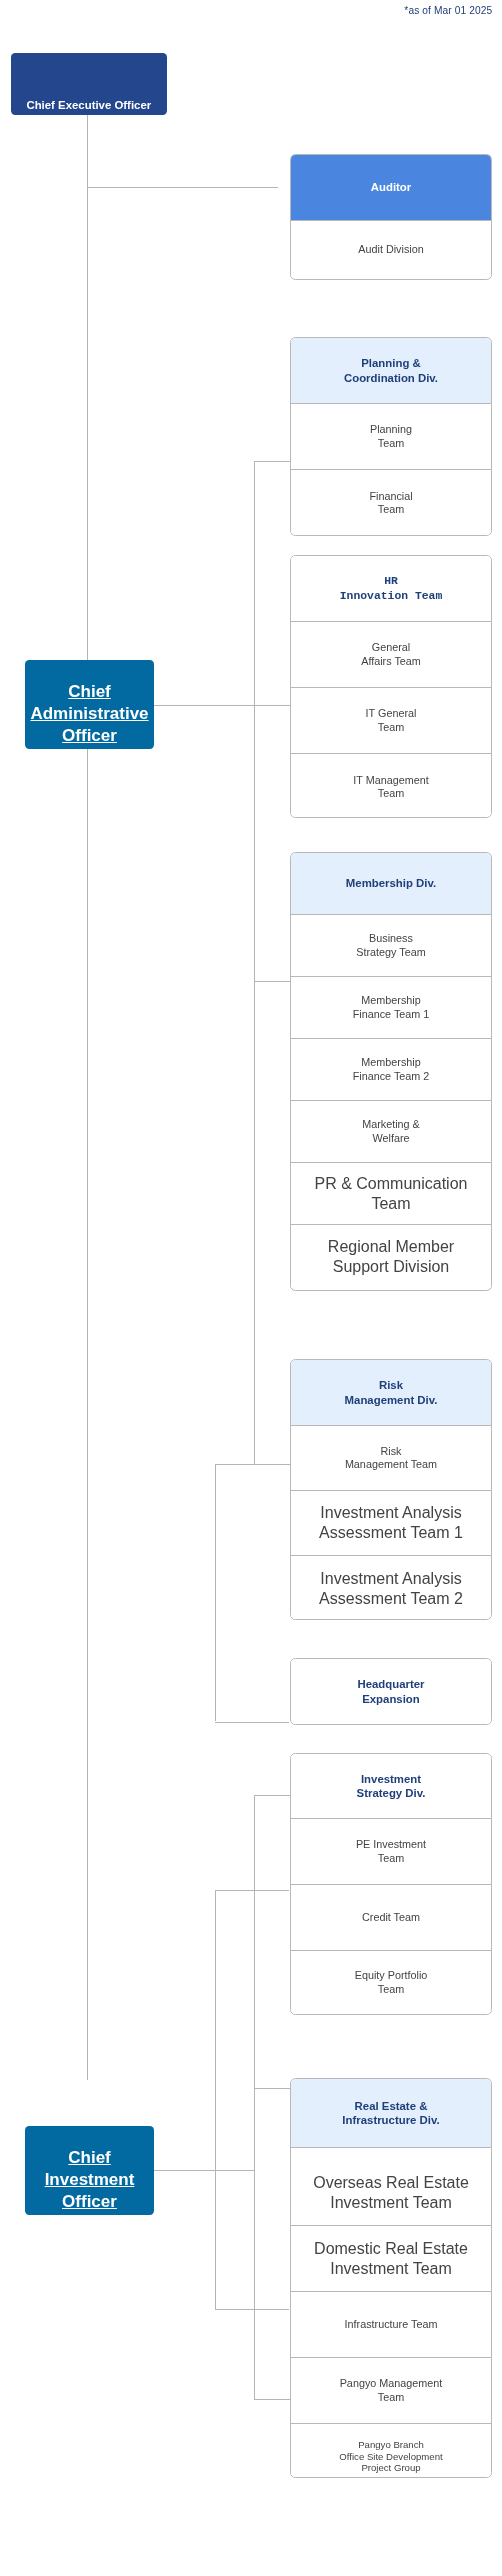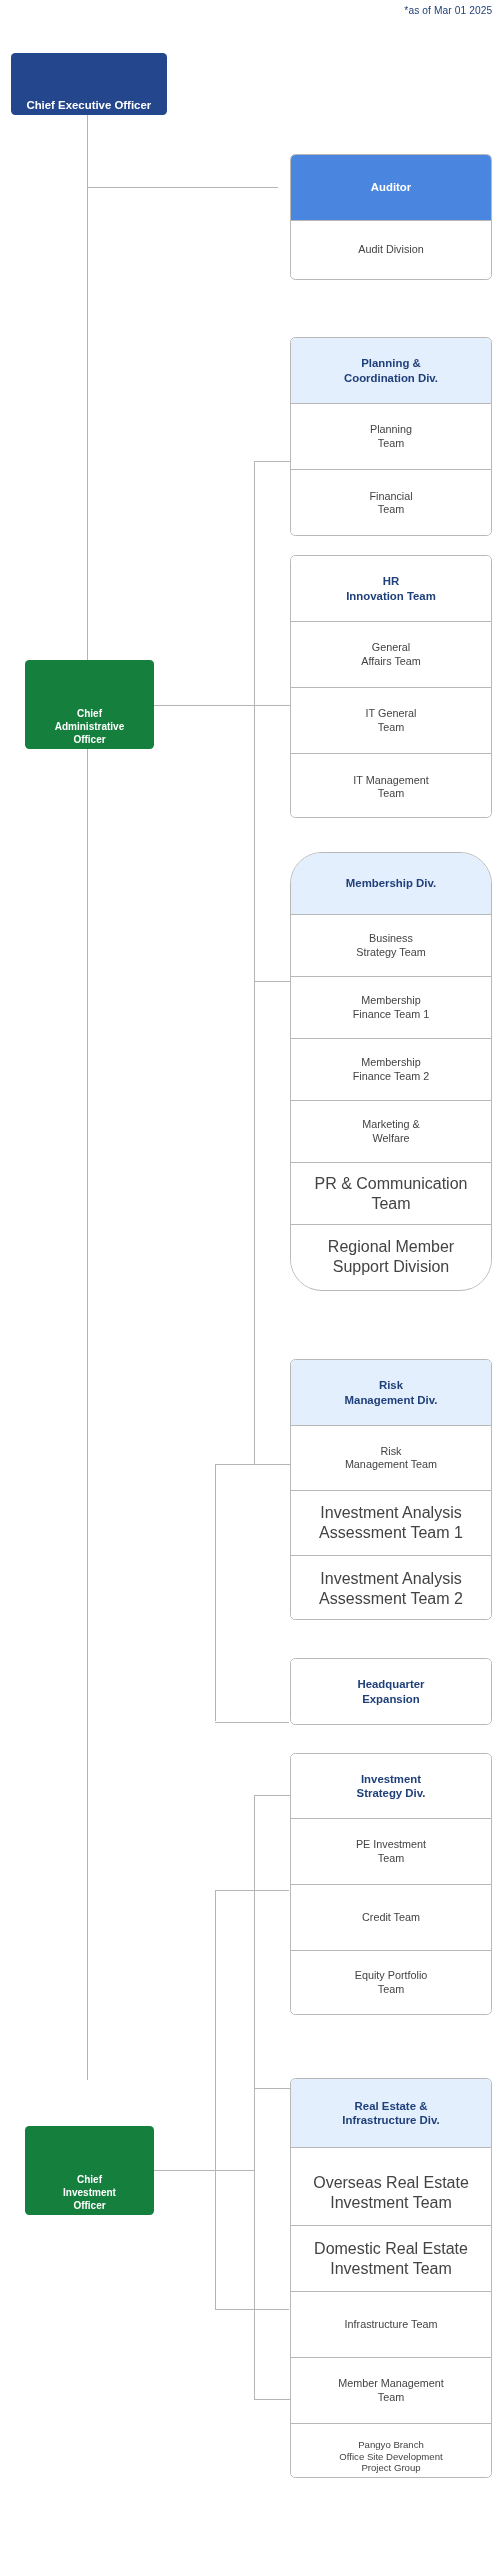--- a/index.html
+++ b/index.html
@@ -46,22 +46,23 @@
     justify-content: center;
     text-align: center;
     line-height: 1.28;
     padding: 2.4px 4.8px;
   }
   .exec.ceo {
     background: #23468c;
     font-size: 11.4px;
   }
   .exec.cxo {
-    background: #15803d;
-    font-size: 10px;
+    background: #0369a1;
+    font-size: 17px;
+    text-decoration: underline;
   }
 
   
   .card {
     position: absolute;
     border: 1.2px solid #b8b8b8;
     border-radius: 5.4px;
     background: #ffffff;
     overflow: hidden;
   }
@@ -178,21 +179,21 @@
     </div>
     <div class="cell team" style="height:66px;">
       <span>
         <span>Financial</span><br>
         <span>Team</span>
       </span>
     </div>
   </div>
 
   <div class="card" style="left:290px; top:555px; width:202px; height:263px;">
-    <div class="cell hdr-whiteblue" style="height:66px;">
+    <div class="cell hdr-whiteblue" style="height:66px;font-family:Liberation Mono, monospace;">
       <span>
         <span>HR</span><br>
         <span>Innovation Team</span>
       </span>
     </div>
     <div class="cell team" style="height:66px;">
       <span>
         <span>General</span><br>
         <span>Affairs Team</span>
       </span>
@@ -204,21 +205,21 @@
       </span>
     </div>
     <div class="cell team" style="height:66px;">
       <span>
         <span>IT Management</span><br>
         <span>Team</span>
       </span>
     </div>
   </div>
 
-  <div class="card" style="left:290px; top:852px; width:202px; height:439px;border-radius:32px;">
+  <div class="card" style="left:290px; top:852px; width:202px; height:439px;">
     <div class="cell hdr-lightblue" style="height:62px;">Membership Div.</div>
     <div class="cell team" style="height:62px;">
       <span>
         <span>Business</span><br>
         <span>Strategy Team</span>
       </span>
     </div>
     <div class="cell team" style="height:62px;">
       <span>
         <span>Membership</span><br>
@@ -324,21 +325,21 @@
     </div>
     <div class="cell team sm" style="height:66px;">
       <span>
         <span>Domestic Real Estate</span><br>
         <span>Investment Team</span>
       </span>
     </div>
     <div class="cell team" style="height:66px;">Infrastructure Team</div>
     <div class="cell team" style="height:66px;">
       <span>
-        <span>Member Management</span><br>
+        <span>Pangyo Management</span><br>
         <span>Team</span>
       </span>
     </div>
     <div class="cell team xs" style="height:65px;">
       <span>
         <span>Pangyo Branch</span><br>
         <span>Office Site Development</span><br>
         <span>Project Group</span>
       </span>
     </div>

